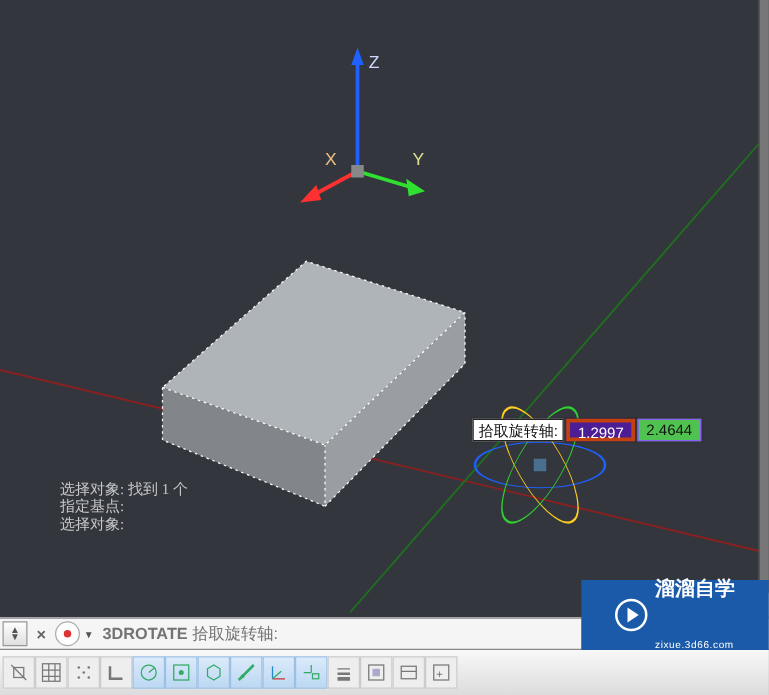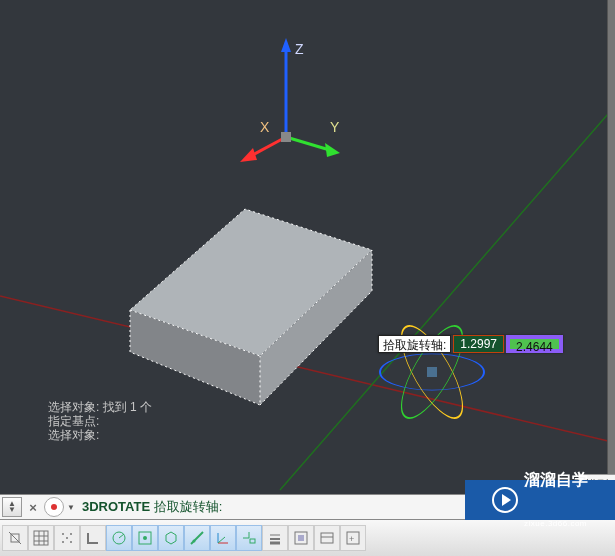--- a/index.html
+++ b/index.html
@@ -20,25 +20,26 @@
       height: 494px;
       background: #33373d;
     }
     .viewport svg {
       position: absolute;
       top: 0;
       left: 0;
     }
     .cmd-history {
       position: absolute;
-      bottom: 52px;
+      bottom: 68px;
       left: 48px;
       color: #c8c8c8;
       font-size: 12px;
       line-height: 14px;
+      font-family: Liberation Serif, serif;
     }
     .cmd-history div { white-space: nowrap; }
     .cmd-bar {
       position: absolute;
       top: 494px;
       left: 0;
       width: 615px;
       height: 26px;
       background: #f5f5f5;
       border-top: 1px solid #888;
@@ -90,21 +91,21 @@
       border-radius: 50%;
     }
     .cmd-dropdown {
       width: 10px;
       font-size: 8px;
       color: #555;
       text-align: center;
     }
     .cmd-text {
       flex: 1;
-      color: #14532d;
+      color: #737373;
       font-size: 13px;
       padding-left: 4px;
     }
     .cmd-text .cmdname { font-weight: bold; }
     .status-bar {
       position: absolute;
       top: 520px;
       left: 0;
       width: 615px;
       height: 36px;
@@ -138,39 +139,39 @@
       font-size: 12px;
       box-shadow: 0 0 2px rgba(0,0,0,.5);
     }
     .tooltip-label {
       background: #fff;
       border: 1px solid #222;
       color: #111;
       padding: 1px 4px;
     }
     .tooltip-val1 {
-      border: 1px solid #c2410c;
-      background: #14532d;
+      border: 3px solid #c2410c;
+      background: #4c1d95;
       color: #fff;
       padding: 1px 6px;
       margin-left: 2px;
     }
     .tooltip-val2 {
-      border: 4px solid #8b5cf6;
+      border: 1px solid #8b5cf6;
       background: #4fc24f;
       color: #111;
       padding: 1px 6px;
       margin-left: 2px;
     }
     .watermark {
       position: absolute;
       right: 0;
       bottom: 36px;
       width: 150px;
-      height: 40px;
+      height: 56px;
       background: #1a5aa8;
       color: #fff;
       display: flex;
       align-items: center;
       justify-content: center;
       gap: 6px;
       font-size: 16px;
       font-weight: bold;
     }
     .watermark .play {

